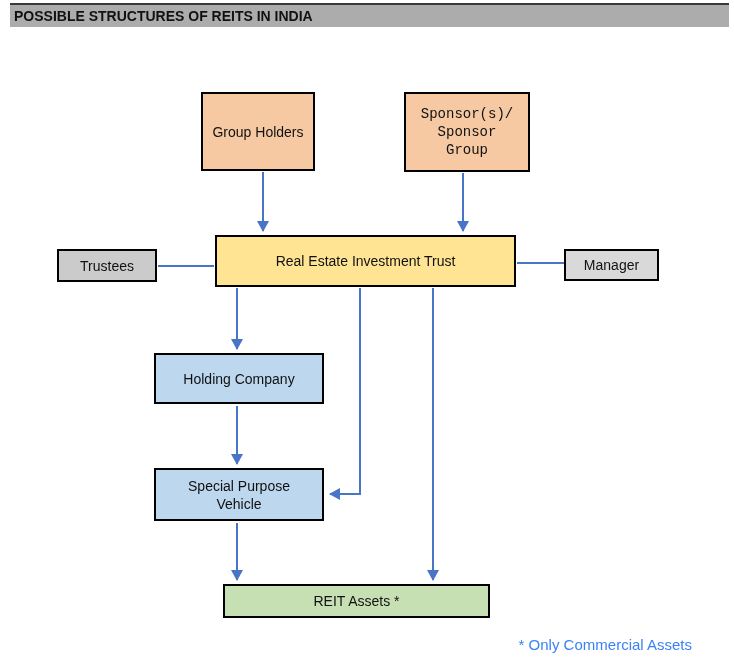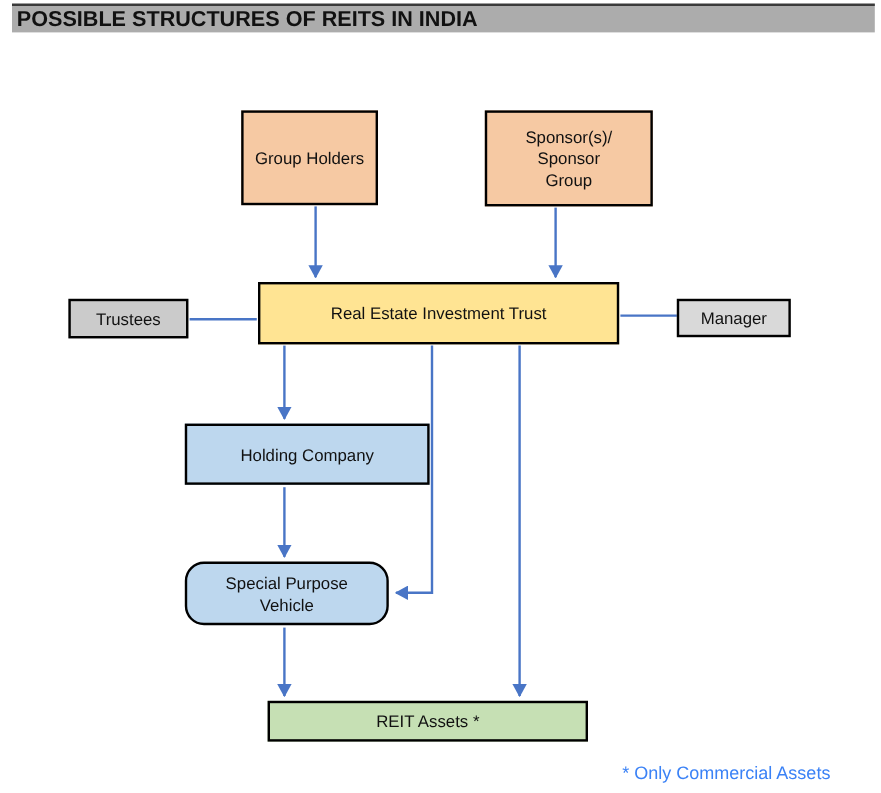--- a/index.html
+++ b/index.html
@@ -16,21 +16,21 @@
     overflow: hidden;
   }
   .title-bar {
     position: absolute;
     left: 10px;
     top: 3px;
     width: 715px;
     height: 22px;
     background: var(--c-title_bar);
     border-top: 2px solid #3a3a3a;
-    font-size: 18px;
+    font-size: 14px;
     font-weight: bold;
     color: #111111;
     line-height: 22px;
     padding-left: 4px;
   }
   .connector-layer {
     position: absolute;
     left: 0;
     top: 0;
     width: 734px;
@@ -51,26 +51,26 @@
     display: flex;
     align-items: center;
     justify-content: center;
     text-align: center;
     font-size: 14px;
     color: #111111;
     white-space: pre-line;
     line-height: 18px;
   }
   .node-unit-holders   { left: 201px; top:  92px; width: 114px; height: 79px; background: var(--c-unit_holders); }
-  .node-sponsor        { left: 404px; top:  92px; width: 140px; height: 80px; background: var(--c-sponsor); }
+  .node-sponsor        { left: 404px; top:  92px; width: 126px; height: 80px; background: var(--c-sponsor); font-family: Liberation Mono, monospace; }
   .node-reit           { left: 215px; top: 235px; width: 301px; height: 52px; background: var(--c-reit); }
   .node-trustees       { left:  57px; top: 249px; width: 100px; height: 33px; background: var(--c-trustees); }
   .node-manager        { left: 564px; top: 249px; width:  95px; height: 32px; background: var(--c-manager); }
-  .node-holding        { left: 154px; top: 353px; width: 204px; height: 51px; background: var(--c-holding_company); }
-  .node-spv            { left: 154px; top: 468px; width: 170px; height: 53px; background: var(--c-spv); border-radius: 16px; }
+  .node-holding        { left: 154px; top: 353px; width: 170px; height: 51px; background: var(--c-holding_company); }
+  .node-spv            { left: 154px; top: 468px; width: 170px; height: 53px; background: var(--c-spv); }
   .node-assets         { left: 223px; top: 584px; width: 267px; height: 34px; background: var(--c-reit_assets); }
   .footnote {
     position: absolute;
     left: 400px;
     top: 636px;
     width: 292px;
     text-align: right;
     font-size: 15px;
     color: #3b82f6;
   }

